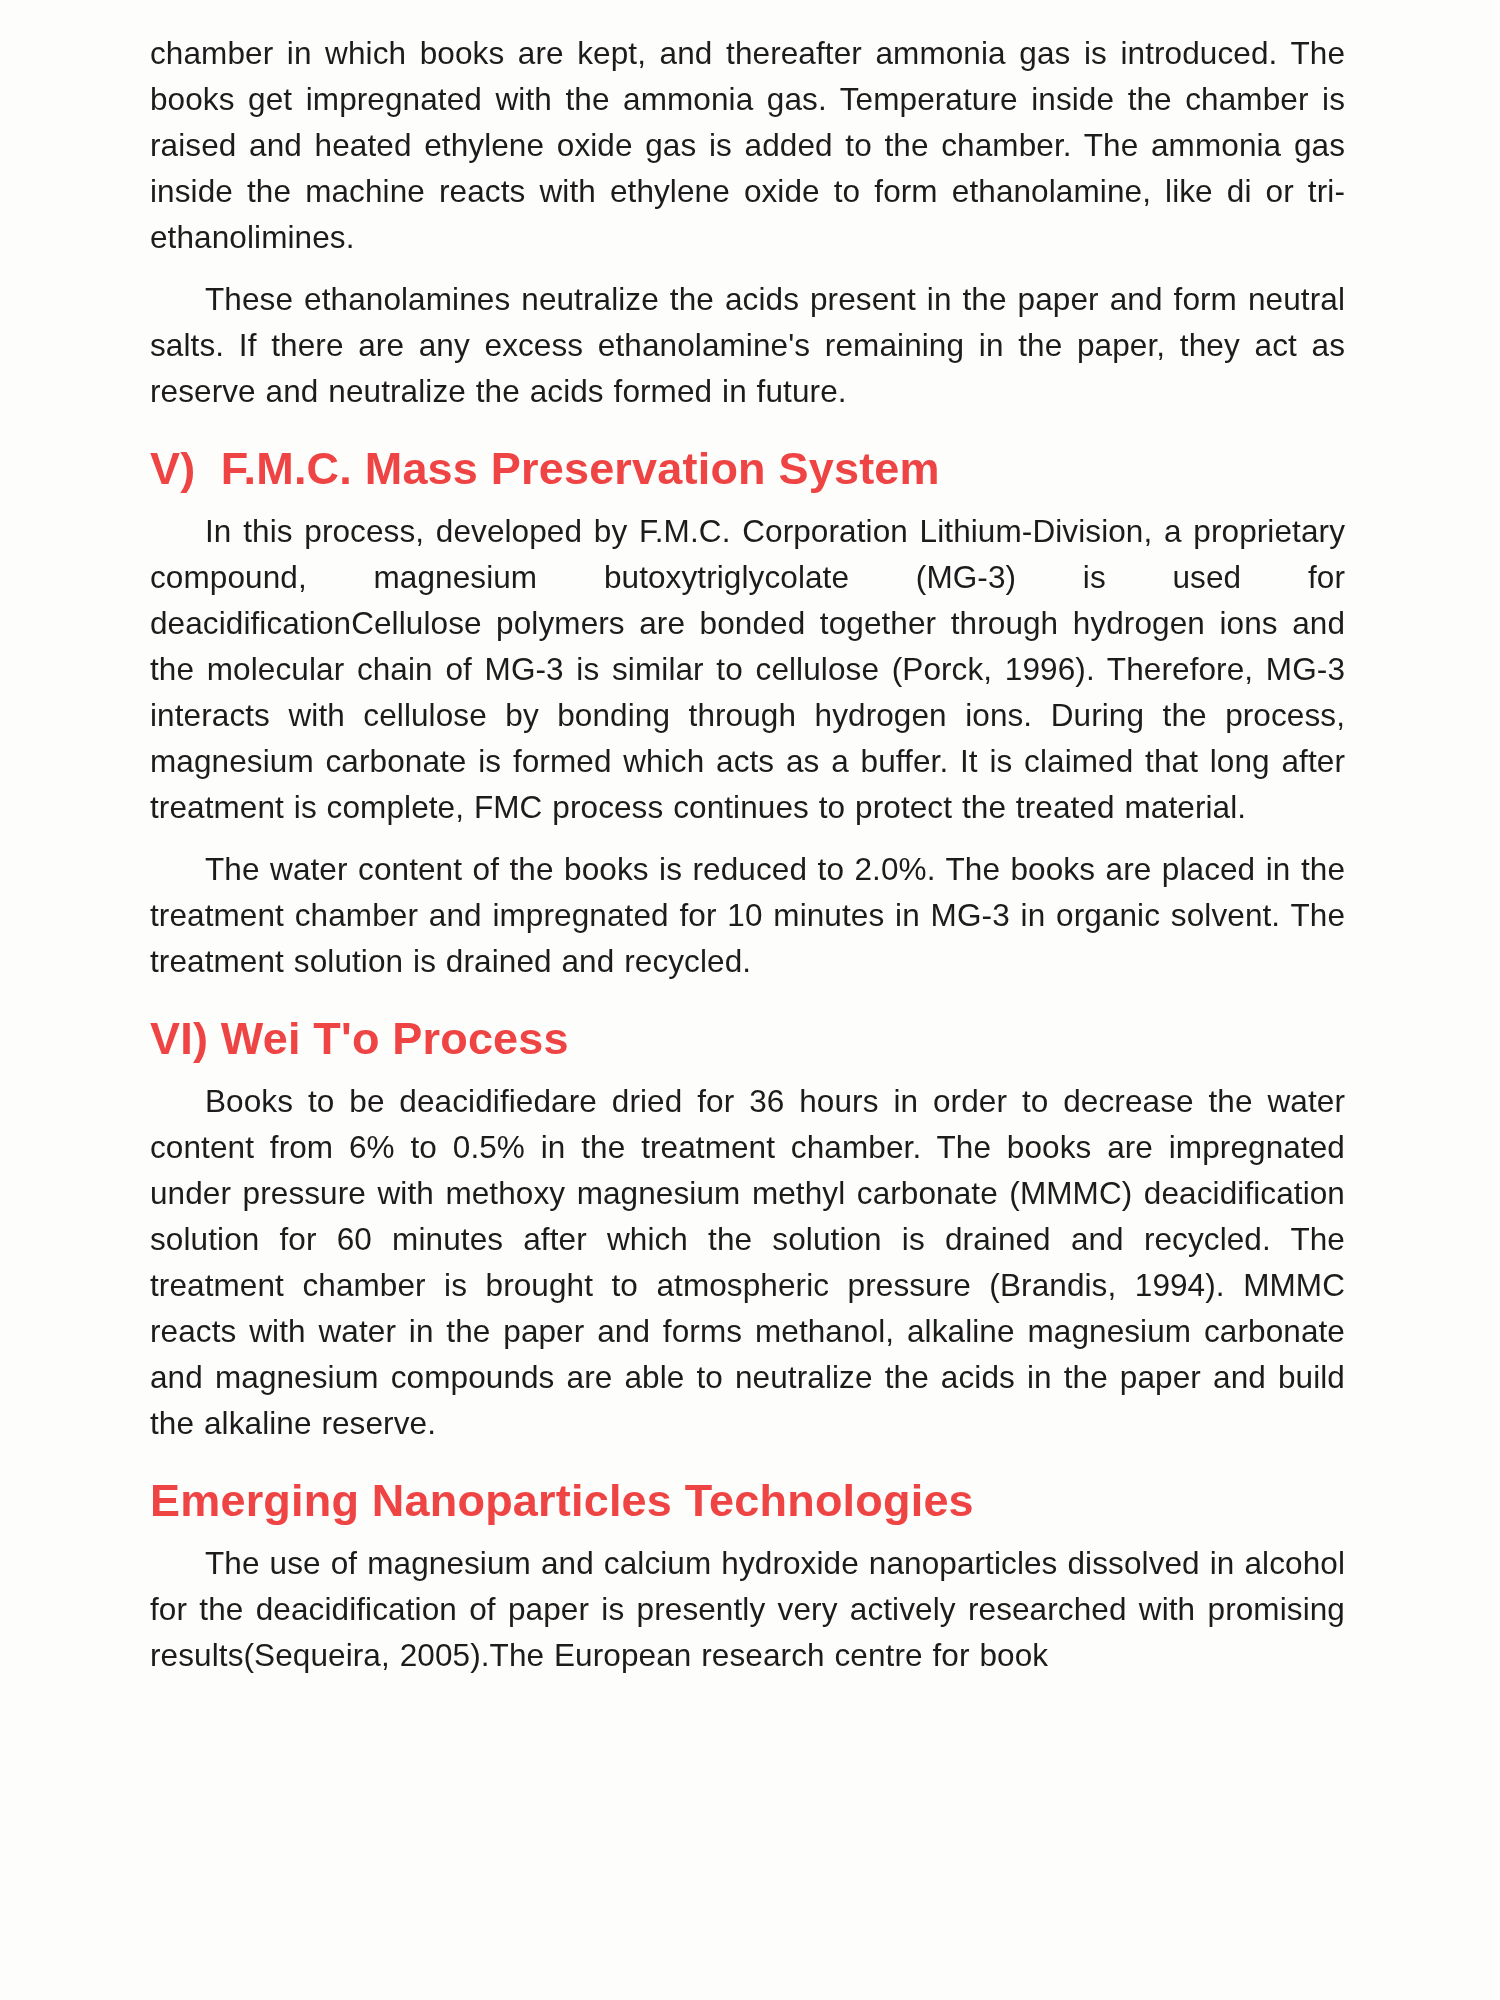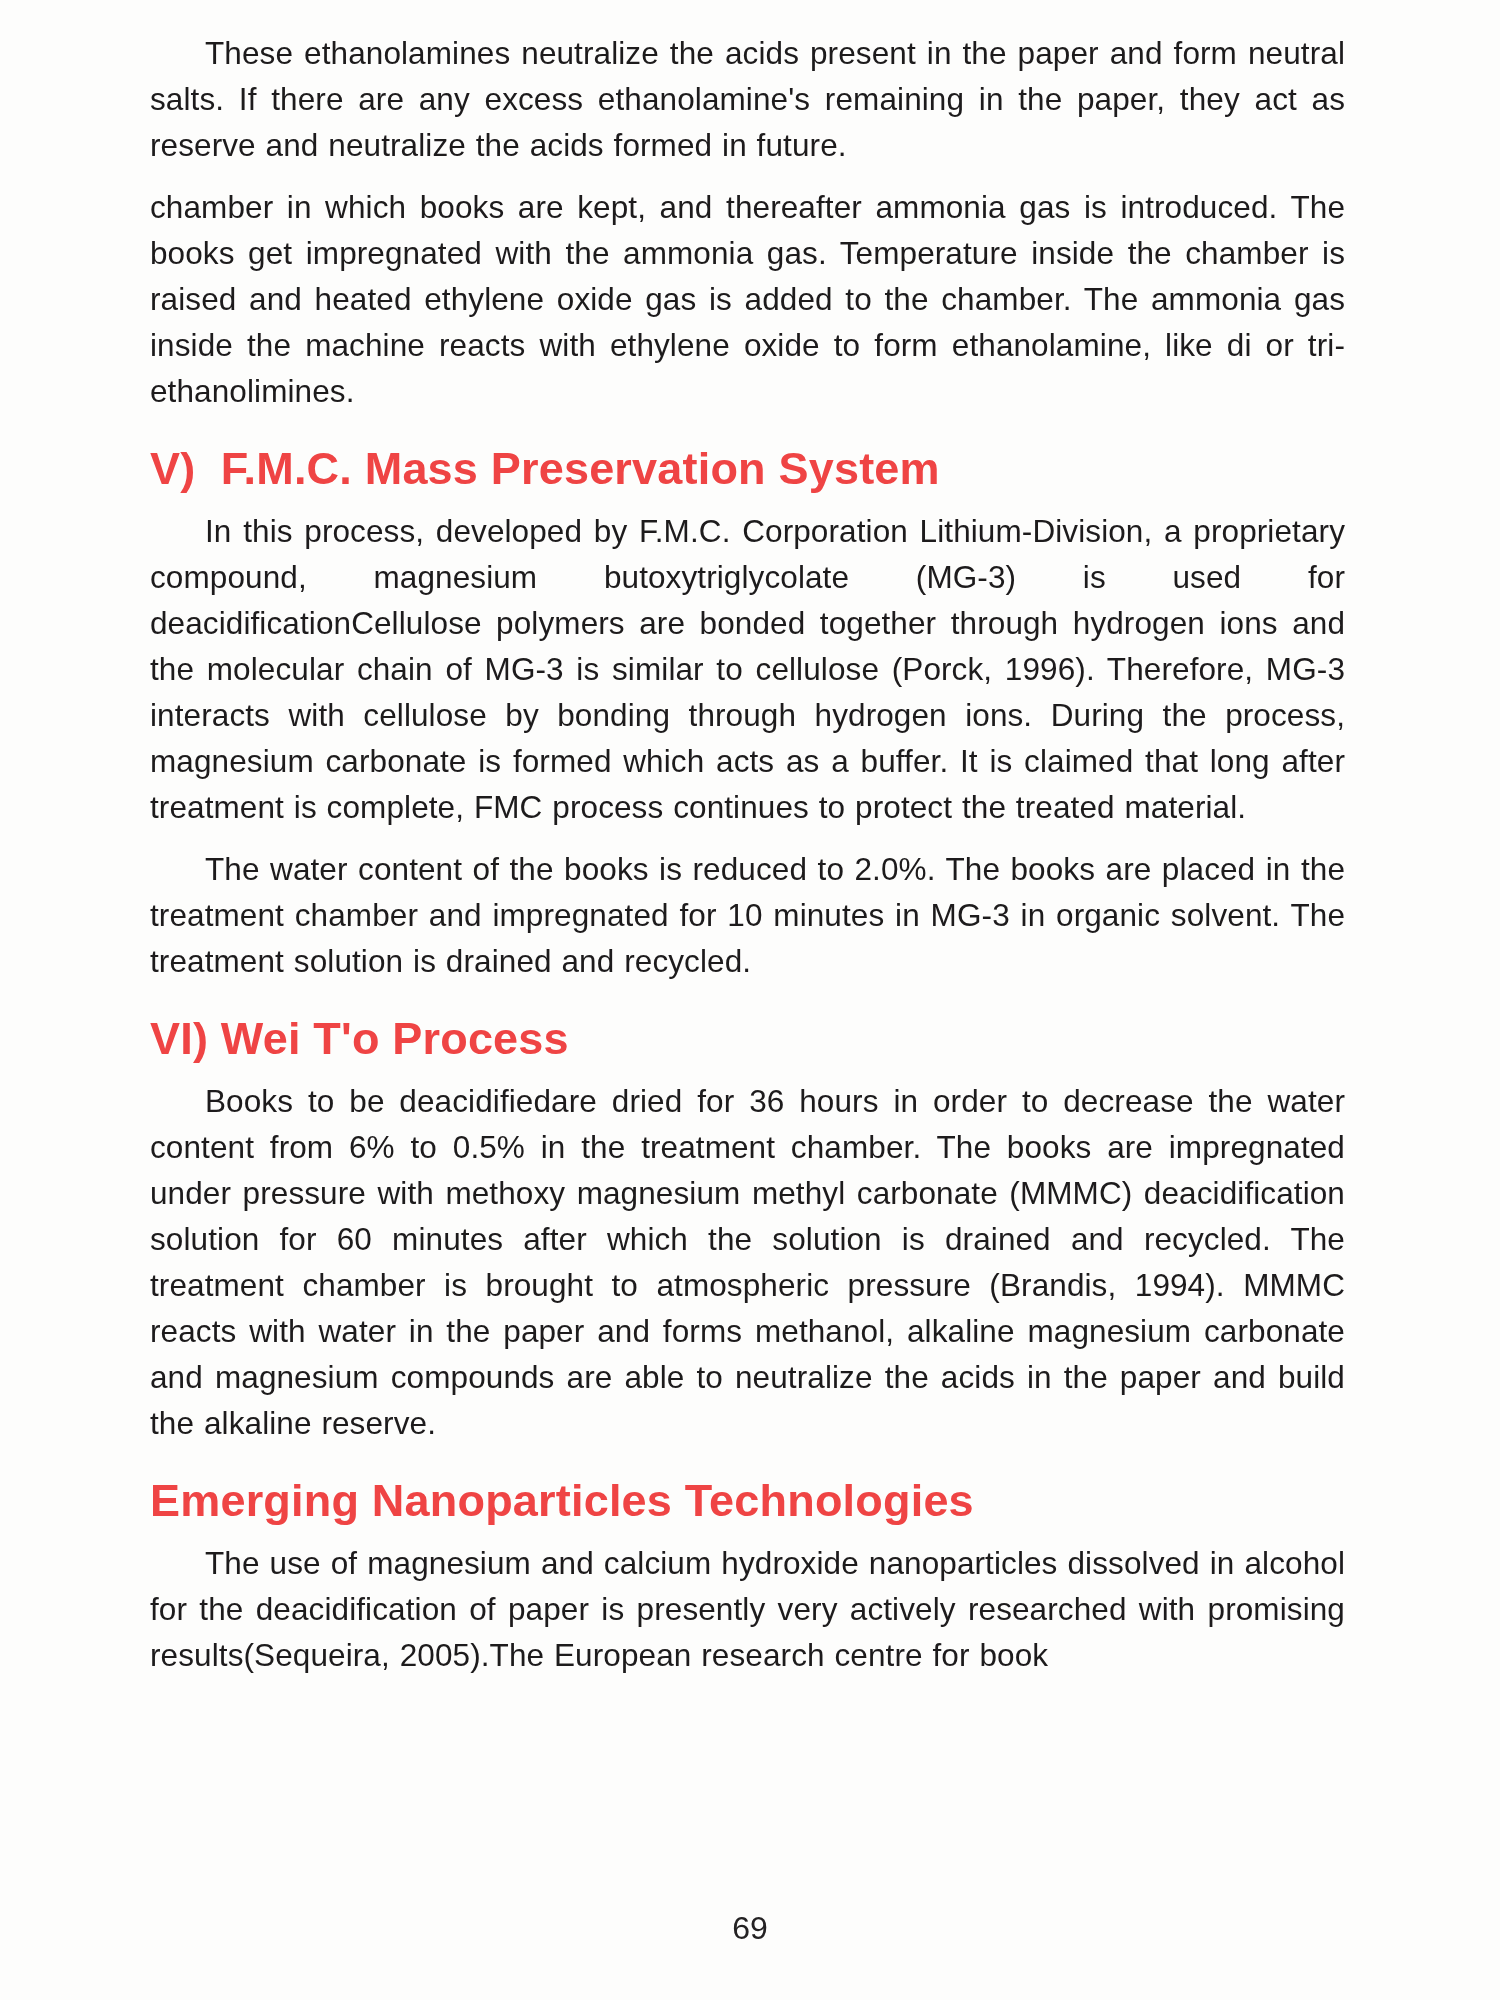--- a/index.html
+++ b/index.html
@@ -56,37 +56,34 @@
     line-height: 40px;
     color: #242223;
   }
 </style>
 </head>
 <body>
 
 <div class="page">
   <div class="body-text">
 
+    <p class="para">chamber in which books are kept, and thereafter ammonia gas is introduced. The books get impregnated with the ammonia gas. Temperature inside the chamber is raised and heated ethylene oxide gas is added to the chamber. The ammonia gas inside the machine reacts with ethylene oxide to form ethanolamine, like di or tri-ethanolimines.</p>
+
     <p class="para indent">These ethanolamines neutralize the acids present in the paper and form neutral salts. If there are any excess ethanolamine's remaining in the paper, they act as reserve and neutralize the acids formed in future.</p>
-
-    <p class="para">chamber in which books are kept, and thereafter ammonia gas is introduced. The books get impregnated with the ammonia gas. Temperature inside the chamber is raised and heated ethylene oxide gas is added to the chamber. The ammonia gas inside the machine reacts with ethylene oxide to form ethanolamine, like di or tri-ethanolimines.</p>
 
 
     <h2 class="heading">V)  F.M.C. Mass Preservation System</h2>
 
     <p class="para indent">In this process, developed by F.M.C. Corporation Lithium-Division, a proprietary compound, magnesium butoxytriglycolate (MG-3) is used for deacidificationCellulose polymers are bonded together through hydrogen ions and the molecular chain of MG-3 is similar to cellulose (Porck, 1996). Therefore, MG-3 interacts with cellulose by bonding through hydrogen ions. During the process, magnesium carbonate is formed which acts as a buffer. It is claimed that long after treatment is complete, FMC process continues to protect the treated material.</p>
 
     <p class="para indent">The water content of the books is reduced to 2.0%. The books are placed in the treatment chamber and impregnated for 10 minutes in MG-3 in organic solvent. The treatment solution is drained and recycled.</p>
 
     <h2 class="heading">VI) Wei T'o Process</h2>
 
     <p class="para indent">Books to be deacidifiedare dried for 36 hours in order to decrease the water content from 6% to 0.5% in the treatment chamber. The books are impregnated under pressure with methoxy magnesium methyl carbonate (MMMC) deacidification solution for 60 minutes after which the solution is drained and recycled. The treatment chamber is brought to atmospheric pressure (Brandis, 1994). MMMC reacts with water in the paper and forms methanol, alkaline magnesium carbonate and magnesium compounds are able to neutralize the acids in the paper and build the alkaline reserve.</p>
 
     <h2 class="heading">Emerging Nanoparticles Technologies</h2>
 
     <p class="para indent">The use of magnesium and calcium hydroxide nanoparticles dissolved in alcohol for the deacidification of paper is presently very actively researched with promising results(Sequeira, 2005).The European research centre for book</p>
 
   </div>
 
-  <div class="footer">
-    <span class="page-number">69</span>
-  </div>
 </div>
 
 </body></html>

